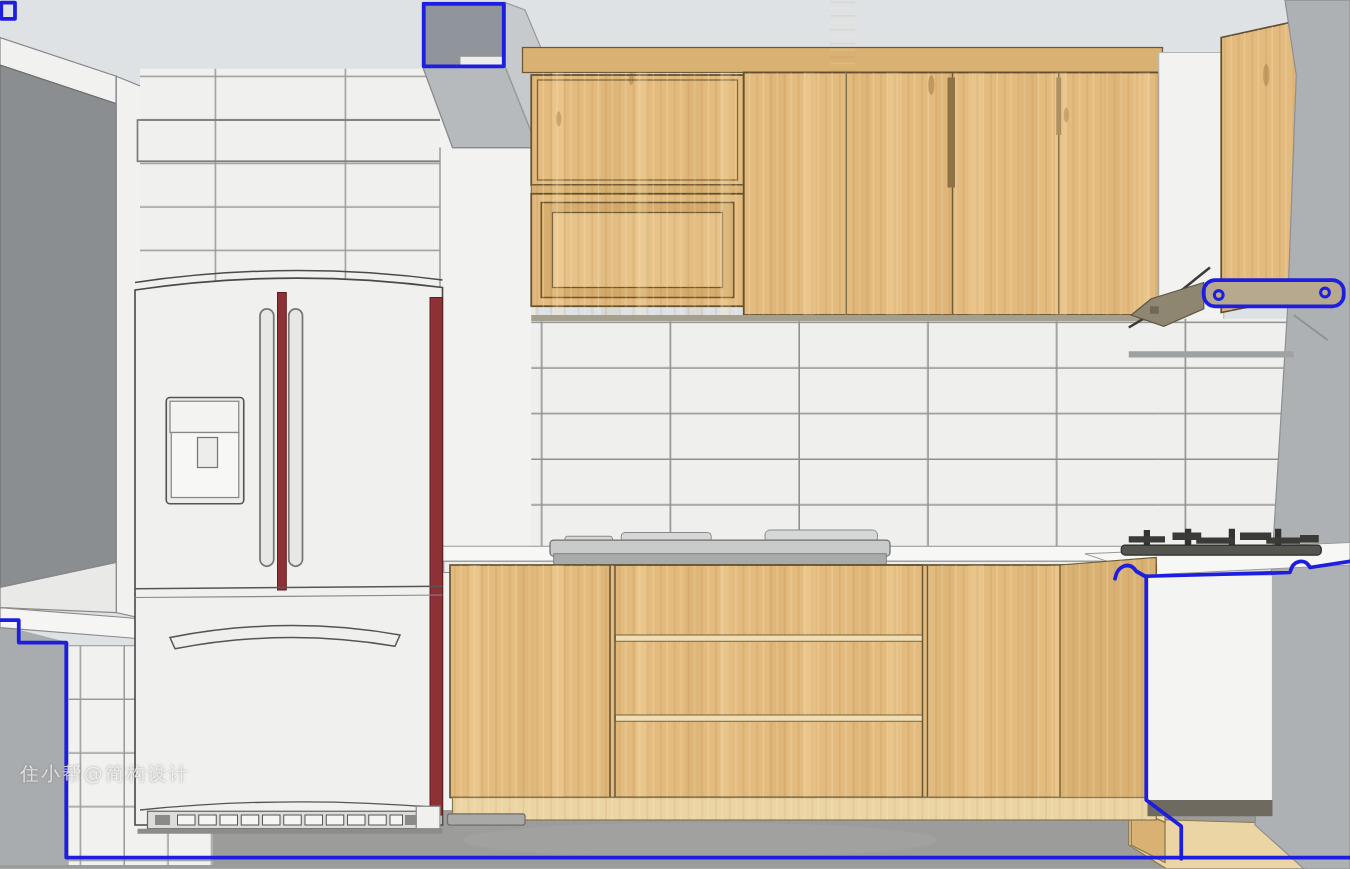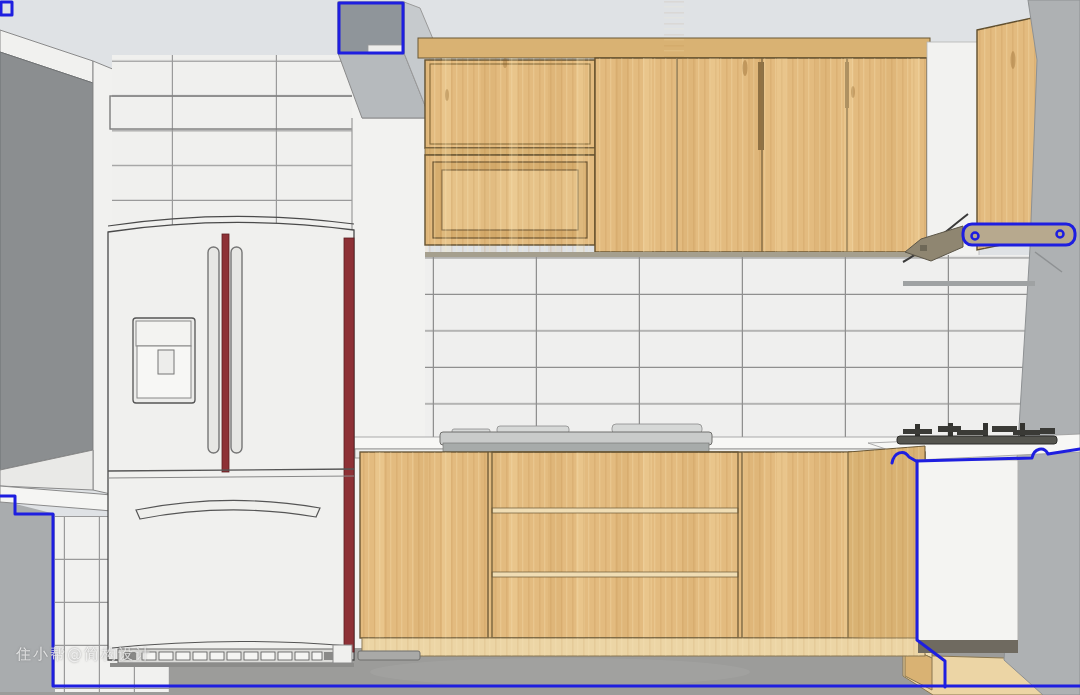--- a/index.html
+++ b/index.html
@@ -1,20 +1,20 @@
 <!DOCTYPE html>
 <html style="--selection-blue: #1e1ee0; --wood: #e3bb7f; --wood-dark: #d9b273; --wood-light: #ecd5a5; --fridge-red: #8e3136; --tile-white: #efefee; --grout: #8f8f8f; --floor-gray: #9c9c9a; --ceiling-gray: #dfe2e5; --counter-white: #f7f7f5; --glass-gray: #8b8e90; --wall-gray: #aeb1b3;"><head>
 <meta charset="utf-8">
 <style>
   html,body{margin:0;padding:0;background:#222;}
   .stage{position:relative;width:1080px;height:695px;overflow:hidden;
          font-family:"DejaVu Sans","Liberation Sans",sans-serif;
          background:var(--ceiling-gray,#dfe2e5);}
   svg{position:absolute;left:0;top:0;display:block;}
-  .watermark{position:absolute;left:16px;top:645px;font-size:15px;letter-spacing:2px;
+  .watermark{position:absolute;left:16px;top:610px;font-size:15px;letter-spacing:2px;
              color:rgba(255,255,255,0.72);text-shadow:0 0 2px rgba(90,90,90,0.6);
              user-select:none;pointer-events:none;}
 </style>
 </head>
 <body>
 
 <div class="stage">
 <svg width="1080" height="695" viewBox="0 0 1080 695">
   <defs>
     <pattern id="tileB" x="22" y="3" width="103" height="36.5" patternUnits="userSpaceOnUse">

